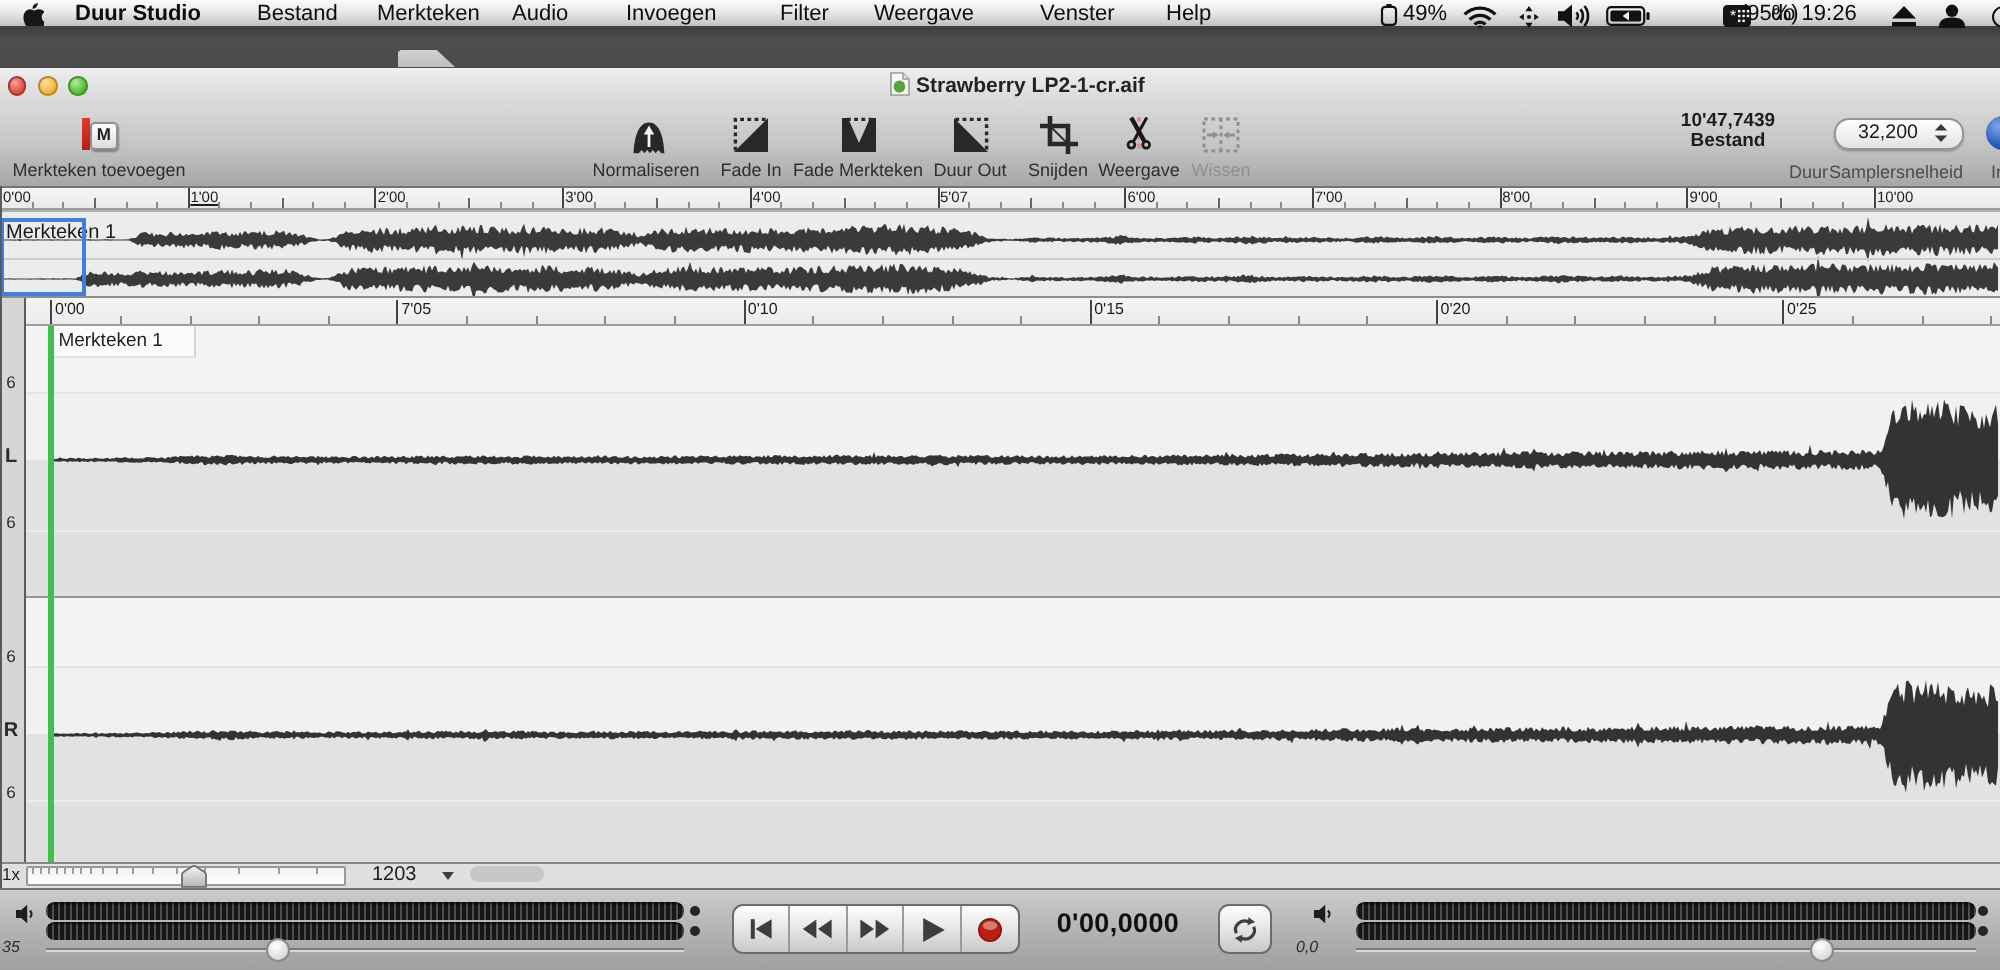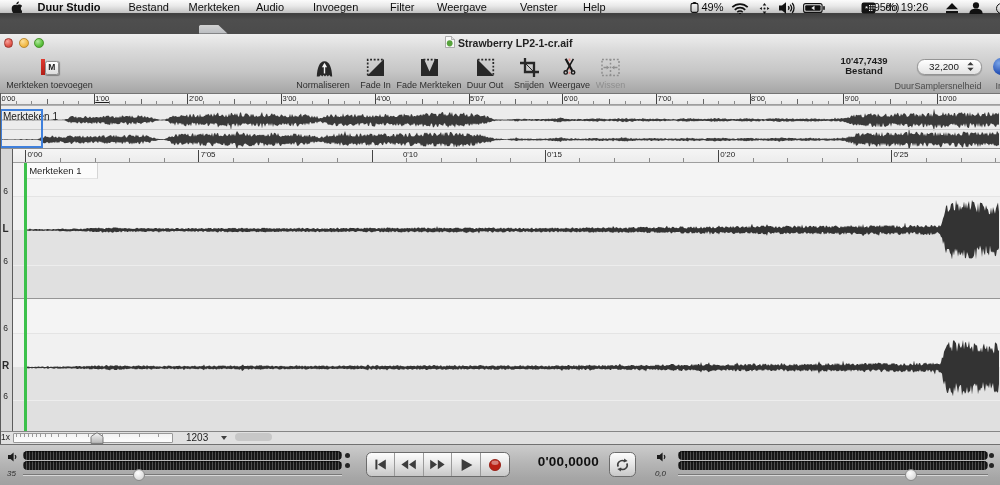--- a/index.html
+++ b/index.html
@@ -63,26 +63,26 @@
 #bottombar{left:0;top:444px;width:1000px;height:41px;
   background:linear-gradient(#cccccc,#b5b5b5 45%,#a6a6a6 80%,#a0a0a0);
   border-top:1px solid #717171;}
 .meter{position:absolute;height:8.6px;border-radius:4.3px;
   background:repeating-linear-gradient(90deg,#4e4e4e 0 1px,#171717 1px 3px);
   box-shadow:inset 0 1px 1px rgba(0,0,0,.6);}
 .mdot{position:absolute;width:5.6px;height:5.6px;border-radius:50%;background:#252525;}
 .sline{position:absolute;height:1.4px;background:#787878;box-shadow:0 1px 0 rgba(255,255,255,.55);}
 .sthumb{position:absolute;width:10.4px;height:10.4px;border-radius:50%;
   background:radial-gradient(circle at 40% 32%,#ffffff,#d8d8d8 75%,#bdbdbd);border:0.6px solid #8a8a8a;}
-.blab{position:absolute;font-size:8px;color:#2c2c2c;text-align:right;font-style:italic;}
+.blab{position:absolute;font-size:8px;color:#2c2c2c;text-align:left;font-style:italic;}
 #transport{left:365.5px;top:7.3px;width:142px;height:22.6px;border:1px solid #6c6c6c;border-radius:5.5px;
   background:linear-gradient(#fdfdfd,#e8e8e8 45%,#c8c8c8);display:flex;overflow:hidden;}
 #transport .cell{flex:1;display:flex;align-items:center;justify-content:center;border-right:1px solid #9a9a9a;}
 #transport .cell:last-child{border-right:none;}
-#timed{left:519px;top:9px;width:80px;font-size:13.5px;font-weight:bold;color:#111;text-align:right;letter-spacing:0.2px;}
+#timed{left:519px;top:9px;width:80px;font-size:13.5px;font-weight:bold;color:#111;text-align:center;letter-spacing:0.2px;}
 #loopbtn{left:609px;top:7.3px;width:25px;height:22.6px;border:1px solid #6c6c6c;border-radius:5.5px;
   background:linear-gradient(#fdfdfd,#e8e8e8 45%,#c8c8c8);display:flex;align-items:center;justify-content:center;}
 #winedge{left:0;top:93px;width:1px;height:351px;background:#5a5a5a;}
 </style></head><body>
 <div id="screen">
     <div id="menubar" class="abs">
       <svg class="abs" style="left:11px;top:1.2px" width="11" height="12" viewBox="0 0 14 16">
         <path fill="#161616" d="M10.2,0.6c0.1,1-0.3,2-0.9,2.7C8.7,4,7.7,4.6,6.7,4.5C6.6,3.5,7,2.5,7.6,1.9C8.2,1.2,9.3,0.7,10.2,0.6z M11.1,4.8c-1.4-0.1-2.6,0.8-3.2,0.8C7.2,5.6,6.3,4.9,5.1,4.9C3.6,5,2.2,5.8,1.4,7.1c-1.6,2.7-0.4,6.8,1.1,9c0.8,1.1,1.7,2.3,2.9,2.2c1.1,0,1.6-0.75,2.9-0.75c1.4,0,1.8,0.75,2.9,0.75c1.2,0,2-1.1,2.7-2.2c0.9-1.3,1.2-2.5,1.2-2.6c0,0-2.3-0.9-2.3-3.5c0-2.2,1.8-3.2,1.9-3.3C13.7,5.3,12.4,4.85,11.1,4.8z"></path>
       </svg>
       <span class="mi" style="left:37.5px;font-weight:bold;">Duur Studio</span>
@@ -318,21 +318,21 @@
       </svg></div>
     <div id="ovsep" class="abs"></div>
     <div id="ovmerk" class="abs">Merkteken 1</div>
     <div id="ovsel" class="abs"></div>
     <div id="mruler" class="abs">
       <div class="tk" style="left:25.2px;top:1.5px;height:11.5px;"></div>
       <div class="mrl" style="left:27.5px;">0'00</div>
       <div class="tk" style="left:198.4px;top:1.5px;height:11.5px;"></div>
       <div class="mrl" style="left:200.7px;">7'05</div>
       <div class="tk" style="left:371.6px;top:1.5px;height:11.5px;"></div>
-      <div class="mrl" style="left:373.9px;padding-left:29px;">0'10</div>
+      <div class="mrl" style="left:373.9px;">0'10</div>
       <div class="tk" style="left:544.8px;top:1.5px;height:11.5px;"></div>
       <div class="mrl" style="left:547.1px;">0'15</div>
       <div class="tk" style="left:718.0px;top:1.5px;height:11.5px;"></div>
       <div class="mrl" style="left:720.3px;">0'20</div>
       <div class="tk" style="left:891.2px;top:1.5px;height:11.5px;"></div>
       <div class="mrl" style="left:893.5px;">0'25</div>
       <div class="tk" style="left:59.8px;top:9.5px;height:3.5px;background:#8a8a8a;"></div>
       <div class="tk" style="left:94.5px;top:9.5px;height:3.5px;background:#8a8a8a;"></div>
       <div class="tk" style="left:129.1px;top:9.5px;height:3.5px;background:#8a8a8a;"></div>
       <div class="tk" style="left:163.8px;top:9.5px;height:3.5px;background:#8a8a8a;"></div>

